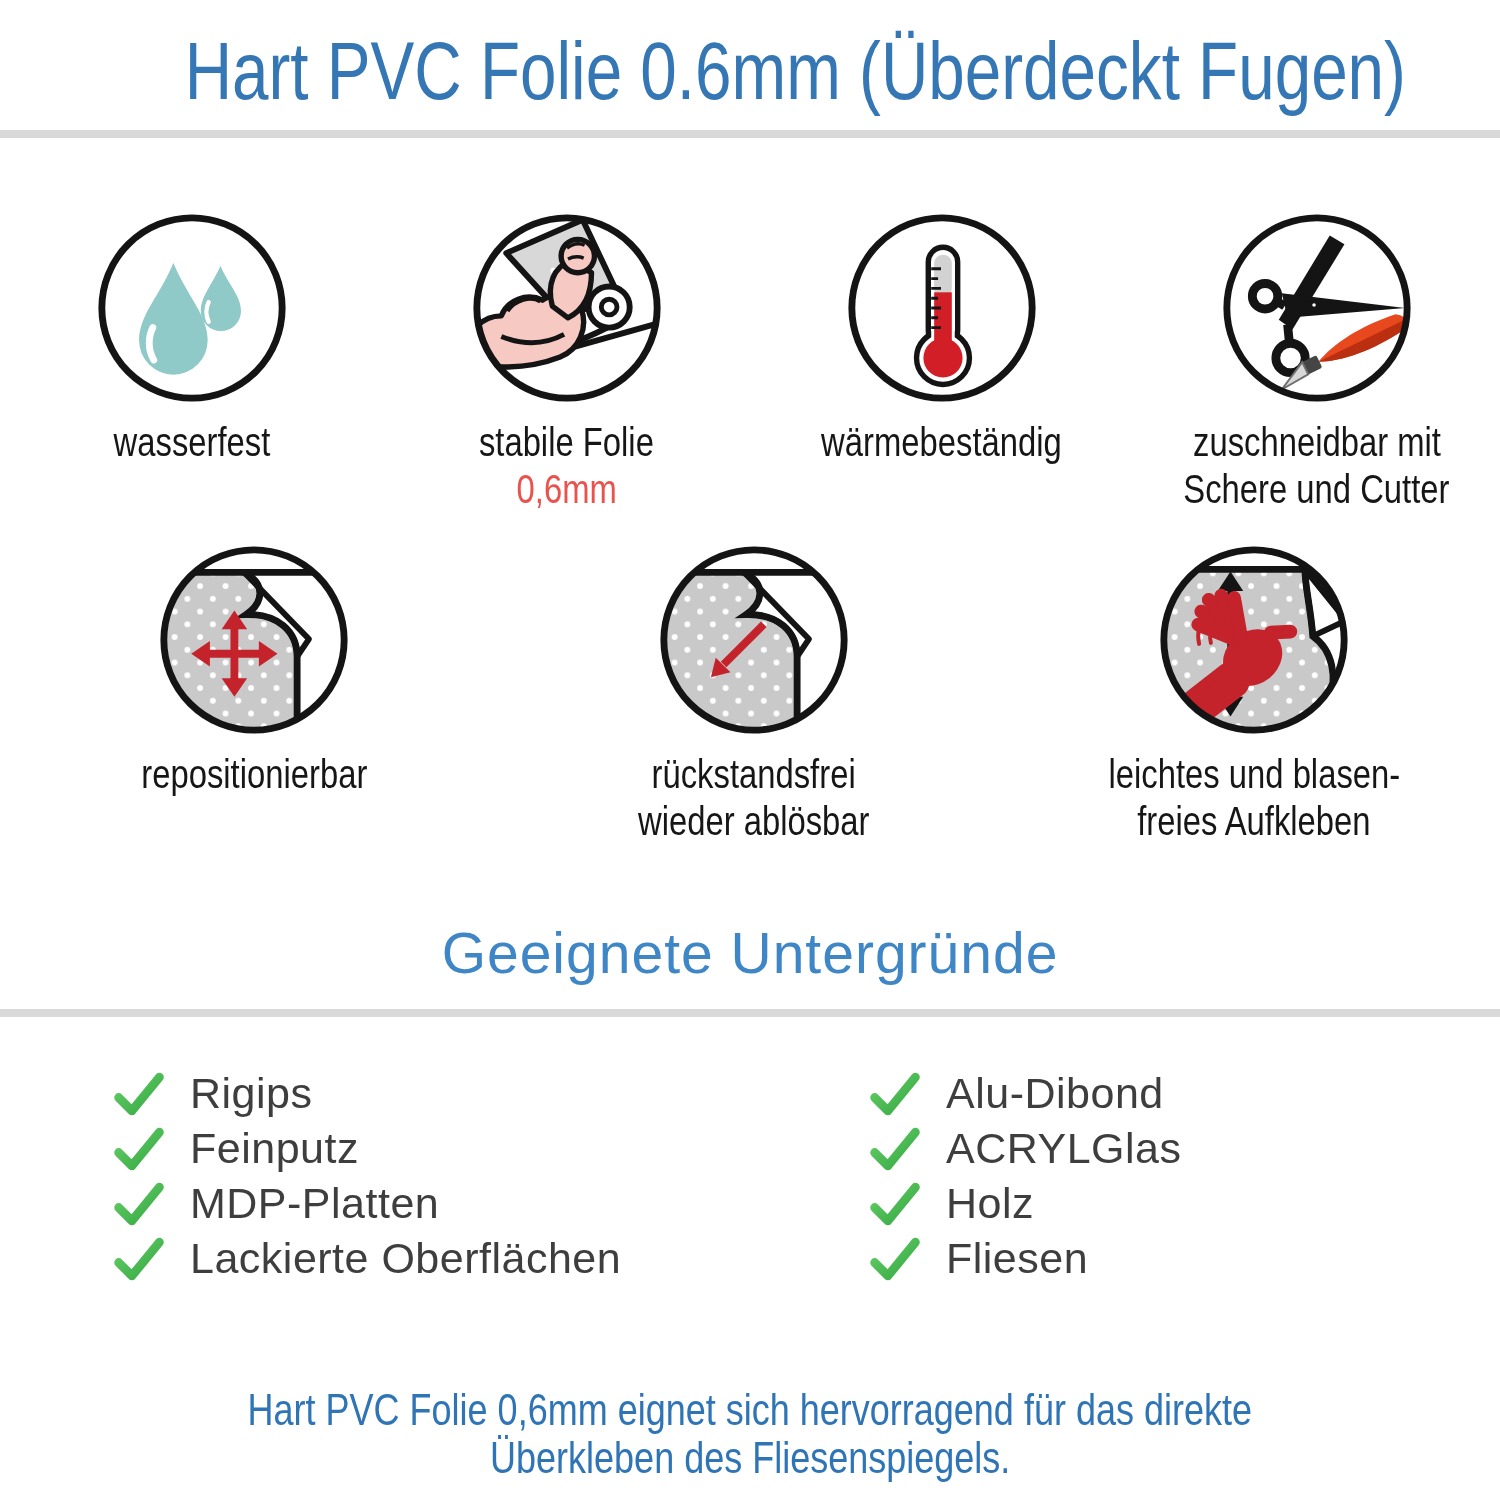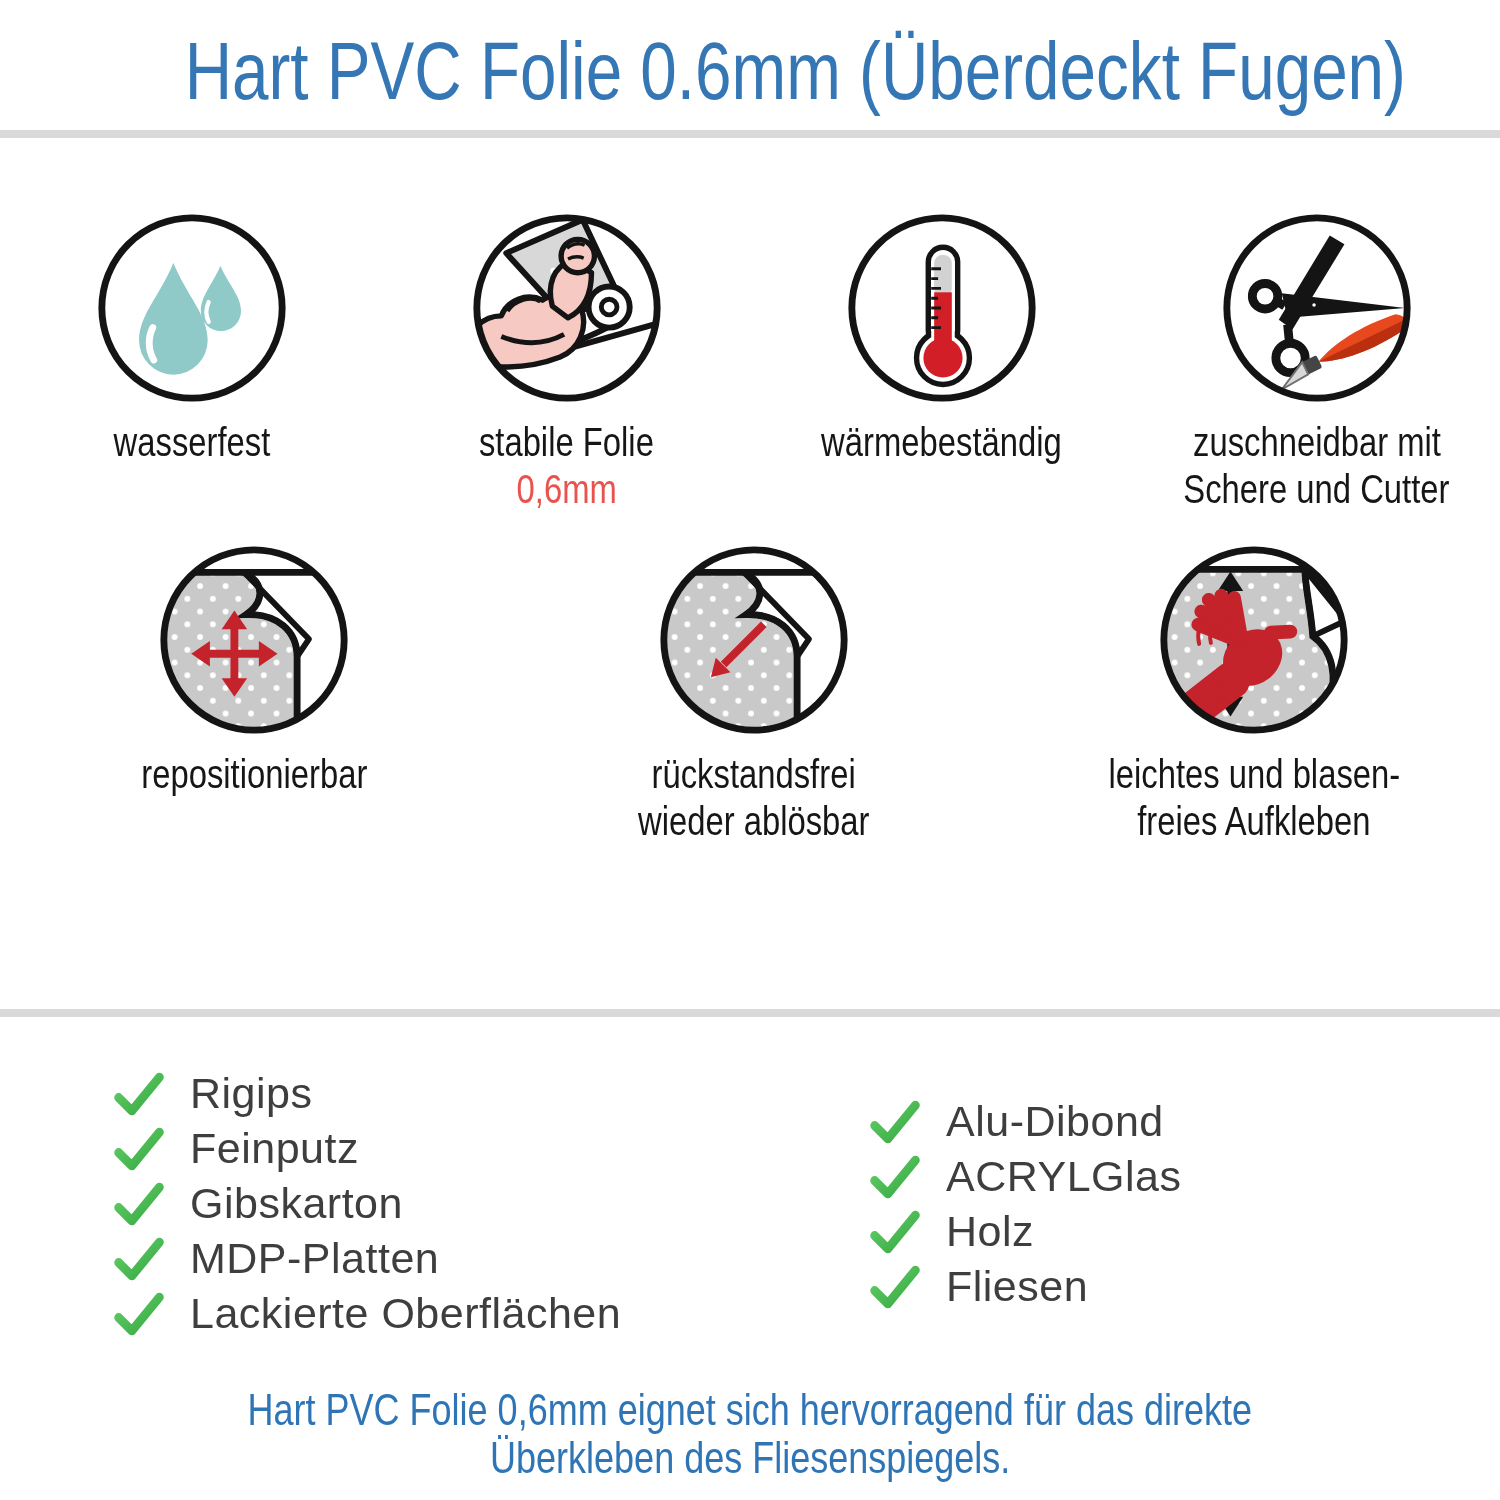--- a/index.html
+++ b/index.html
@@ -17,21 +17,21 @@
   .cell{flex:1;display:flex;flex-direction:column;align-items:center;}
   .disc{width:196px;height:196px;display:block;}
   .cap{margin-top:14px;display:flex;flex-direction:column;align-items:center;gap:3px;
        font-size:41px;line-height:1.08;text-align:center;color:#161616;}
   .cap span:empty{display:none;}
   .sub{color:#e8534e;}
   .heading{position:absolute;top:920px;left:0;width:100%;text-align:center;
            font-size:57px;letter-spacing:1px;color:#3e86c6;}
   .list{position:absolute;top:1066px;display:flex;flex-direction:column;}
   .list-left{left:112px;}
-  .list-right{left:868px;margin-top:28px;}
+  .list-right{left:868px;}
   .item{display:flex;align-items:center;height:55px;}
   .ck{width:54px;height:46px;margin-right:24px;flex:none;}
   .item-label{font-size:43px;color:#3e3e3e;letter-spacing:.5px;white-space:nowrap;}
   .footer{position:absolute;top:1386px;left:0;width:100%;text-align:center;
           font-size:45px;line-height:1.06;color:#2f75b6;}
   .footer div{margin:0;}
 </style>
 </head>
 <body>
 
@@ -235,40 +235,35 @@
         <circle cx="100" cy="100" r="92" fill="none" stroke="#141414" stroke-width="7"></circle>
       </svg>
       <div class="cap">
         <span class="cond">leichtes und blasen-</span>
         <span class="cond">freies Aufkleben</span>
 
       </div>
     </div>
   </div>
 
+  <div class="heading">Geeignete Untergründe</div>
   <div class="bar bar2"></div>
 
   <div class="list list-left">
     <div class="item">
       <svg class="ck" viewBox="0 0 60 52">
           <path d="M7 30 L22 45 L53 7" fill="none" stroke="url(#ckg)" stroke-width="10" stroke-linecap="round" stroke-linejoin="round"></path>
         </svg>
       <span class="item-label">Rigips</span>
     </div>
     <div class="item">
       <svg class="ck" viewBox="0 0 60 52">
           <path d="M7 30 L22 45 L53 7" fill="none" stroke="url(#ckg)" stroke-width="10" stroke-linecap="round" stroke-linejoin="round"></path>
         </svg>
       <span class="item-label">Feinputz</span>
-    </div>
-    <div class="item">
-      <svg class="ck" viewBox="0 0 60 52">
-          <path d="M7 30 L22 45 L53 7" fill="none" stroke="url(#ckg)" stroke-width="10" stroke-linecap="round" stroke-linejoin="round"></path>
-        </svg>
-      <span class="item-label">Gibskarton</span>
     </div>
     <div class="item">
       <svg class="ck" viewBox="0 0 60 52">
           <path d="M7 30 L22 45 L53 7" fill="none" stroke="url(#ckg)" stroke-width="10" stroke-linecap="round" stroke-linejoin="round"></path>
         </svg>
       <span class="item-label">MDP-Platten</span>
     </div>
     <div class="item">
       <svg class="ck" viewBox="0 0 60 52">
           <path d="M7 30 L22 45 L53 7" fill="none" stroke="url(#ckg)" stroke-width="10" stroke-linecap="round" stroke-linejoin="round"></path>

